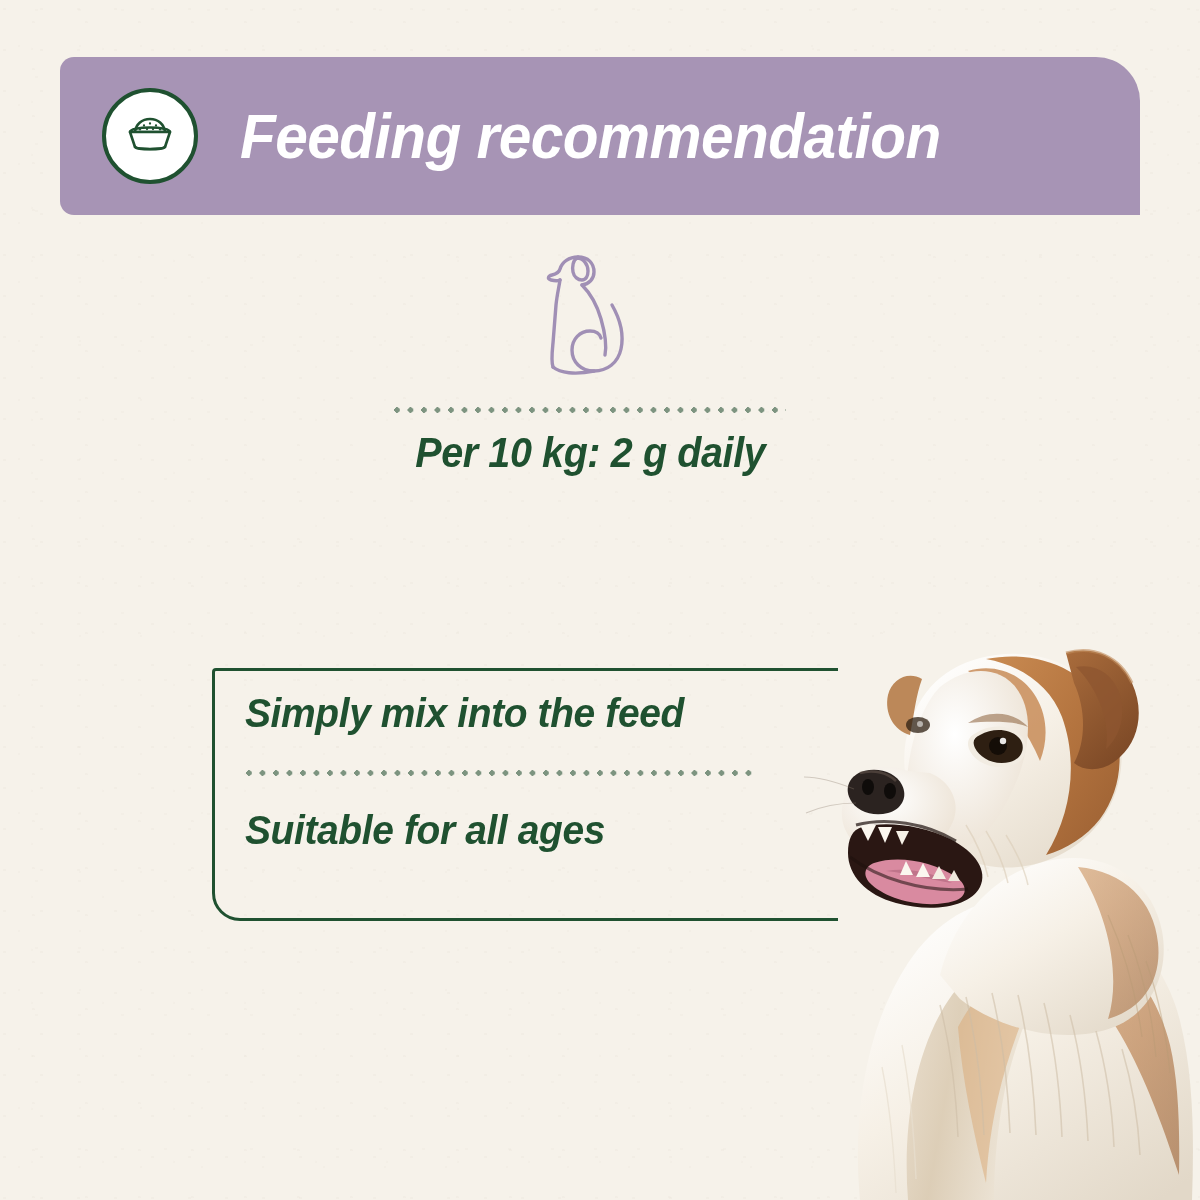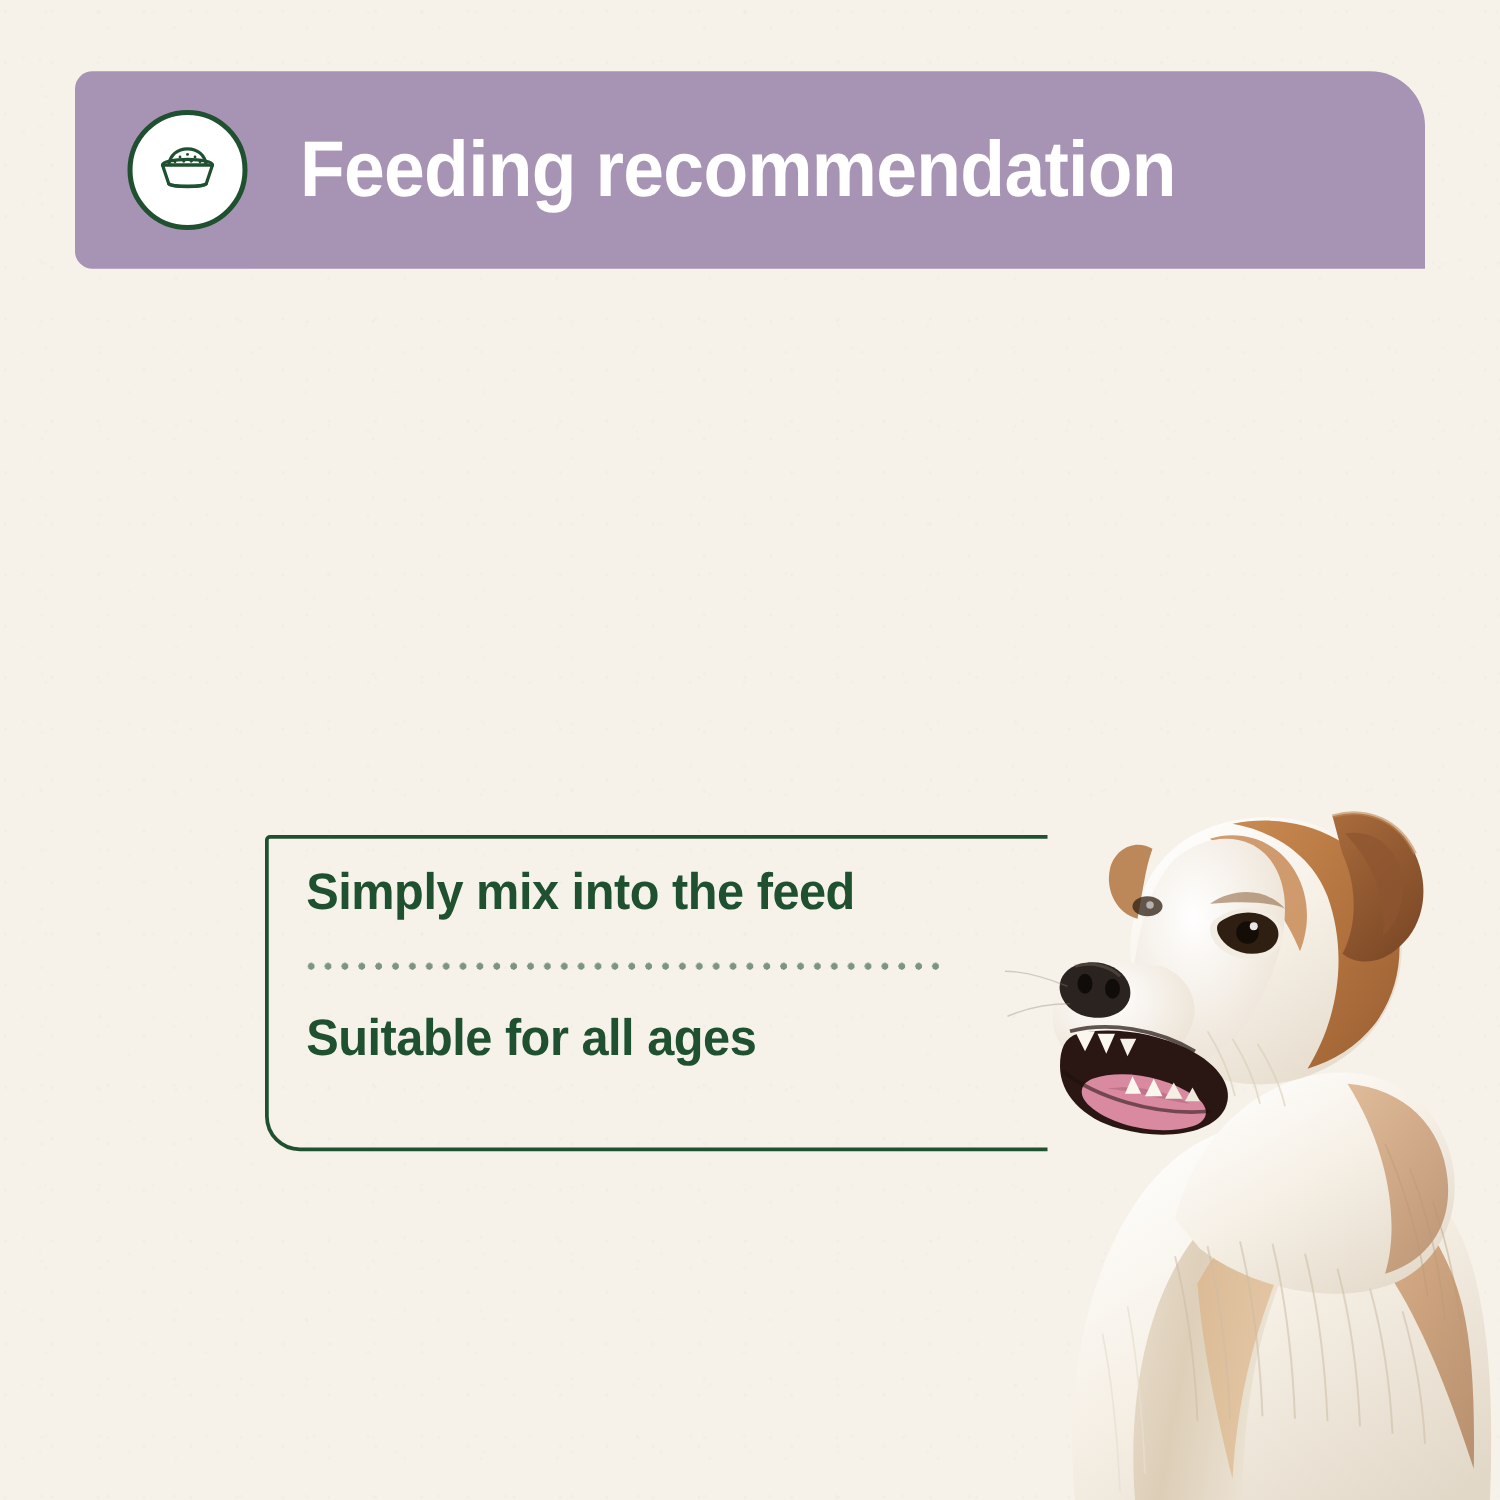--- a/index.html
+++ b/index.html
@@ -3,20 +3,21 @@
 <meta charset="utf-8">
 <style>
   * { margin:0; padding:0; box-sizing:border-box; }
   html, body {
     width:1200px; height:1200px; overflow:hidden;
     font-family:"Liberation Sans", sans-serif;
   }
   #stage {
     position:relative; width:1200px; height:1200px;
     background:#f6f2ea;
+    font-style:italic;
   }
   
   #grain {
     position:absolute; inset:0; pointer-events:none;
     background-image:
       radial-gradient(circle at 12% 22%, rgba(160,150,130,.05) 0 1.2px, transparent 1.4px),
       radial-gradient(circle at 63% 47%, rgba(160,150,130,.05) 0 1.2px, transparent 1.4px),
       radial-gradient(circle at 31% 78%, rgba(160,150,130,.045) 0 1.2px, transparent 1.4px),
       radial-gradient(circle at 85% 15%, rgba(160,150,130,.045) 0 1.2px, transparent 1.4px),
       radial-gradient(circle at 45% 92%, rgba(160,150,130,.04) 0 1.2px, transparent 1.4px);
@@ -121,20 +122,47 @@
           <circle cx="35" cy="25" r="1.15"></circle>
           <circle cx="22" cy="25.5" r="1.05"></circle>
           <circle cx="42" cy="25.5" r="1.05"></circle>
         </g>
       </svg>
     </div>
 
     <div id="header-title">Feeding recommendation</div>
   </div>
 
+  <div id="dosage-block">
+
+    <div id="dog-line-icon">
+      <svg viewBox="0 0 150 150" fill="none" stroke="#a08fb5" stroke-width="3.4" stroke-linecap="round" stroke-linejoin="round">
+
+        <path d="M63 14 C54 14 47 19 45 26 C44 30 41 31 37 32
+                 C33 33 32 36 36 37 C40 38 43 38 45 37"></path>
+        <path d="M63 14 C73 14 79 20 79 29 C79 36 74 41 67 42"></path>
+        <path d="M62 15 C58 17 57 24 58 29 C59 34 63 37 67 37
+                 C71 37 73 33 73 28 C73 21 68 15 62 15 Z"></path>
+
+        <path d="M45 37 C44 44 42 52 41 62 C40 74 39 88 38 100
+                 C37 110 36 118 38 124"></path>
+
+        <path d="M67 42 C75 50 82 62 86 76 C90 90 92 102 90 112"></path>
+
+        <path d="M97 62 C105 76 109 92 106 106 C103 120 92 128 79 128
+                 C66 128 57 119 57 107 C57 96 65 88 75 88 C81 88 85 91 86 95"></path>
+
+        <path d="M38 124 C45 130 60 132 79 128"></path>
+      </svg>
+    </div>
+
+    <div id="dosage-rule" class="dot-rule"></div>
+
+    <div id="dosage-text">Per 10 kg: 2 g daily</div>
+  </div>
 
   <div id="info-box"></div>
 
   <div id="info-line-1" class="info-line">Simply mix into the feed</div>
 
   <div id="info-rule" class="dot-rule"></div>
 
   <div id="info-line-2" class="info-line">Suitable for all ages</div>
 
   <div id="info-box-mask"></div>

